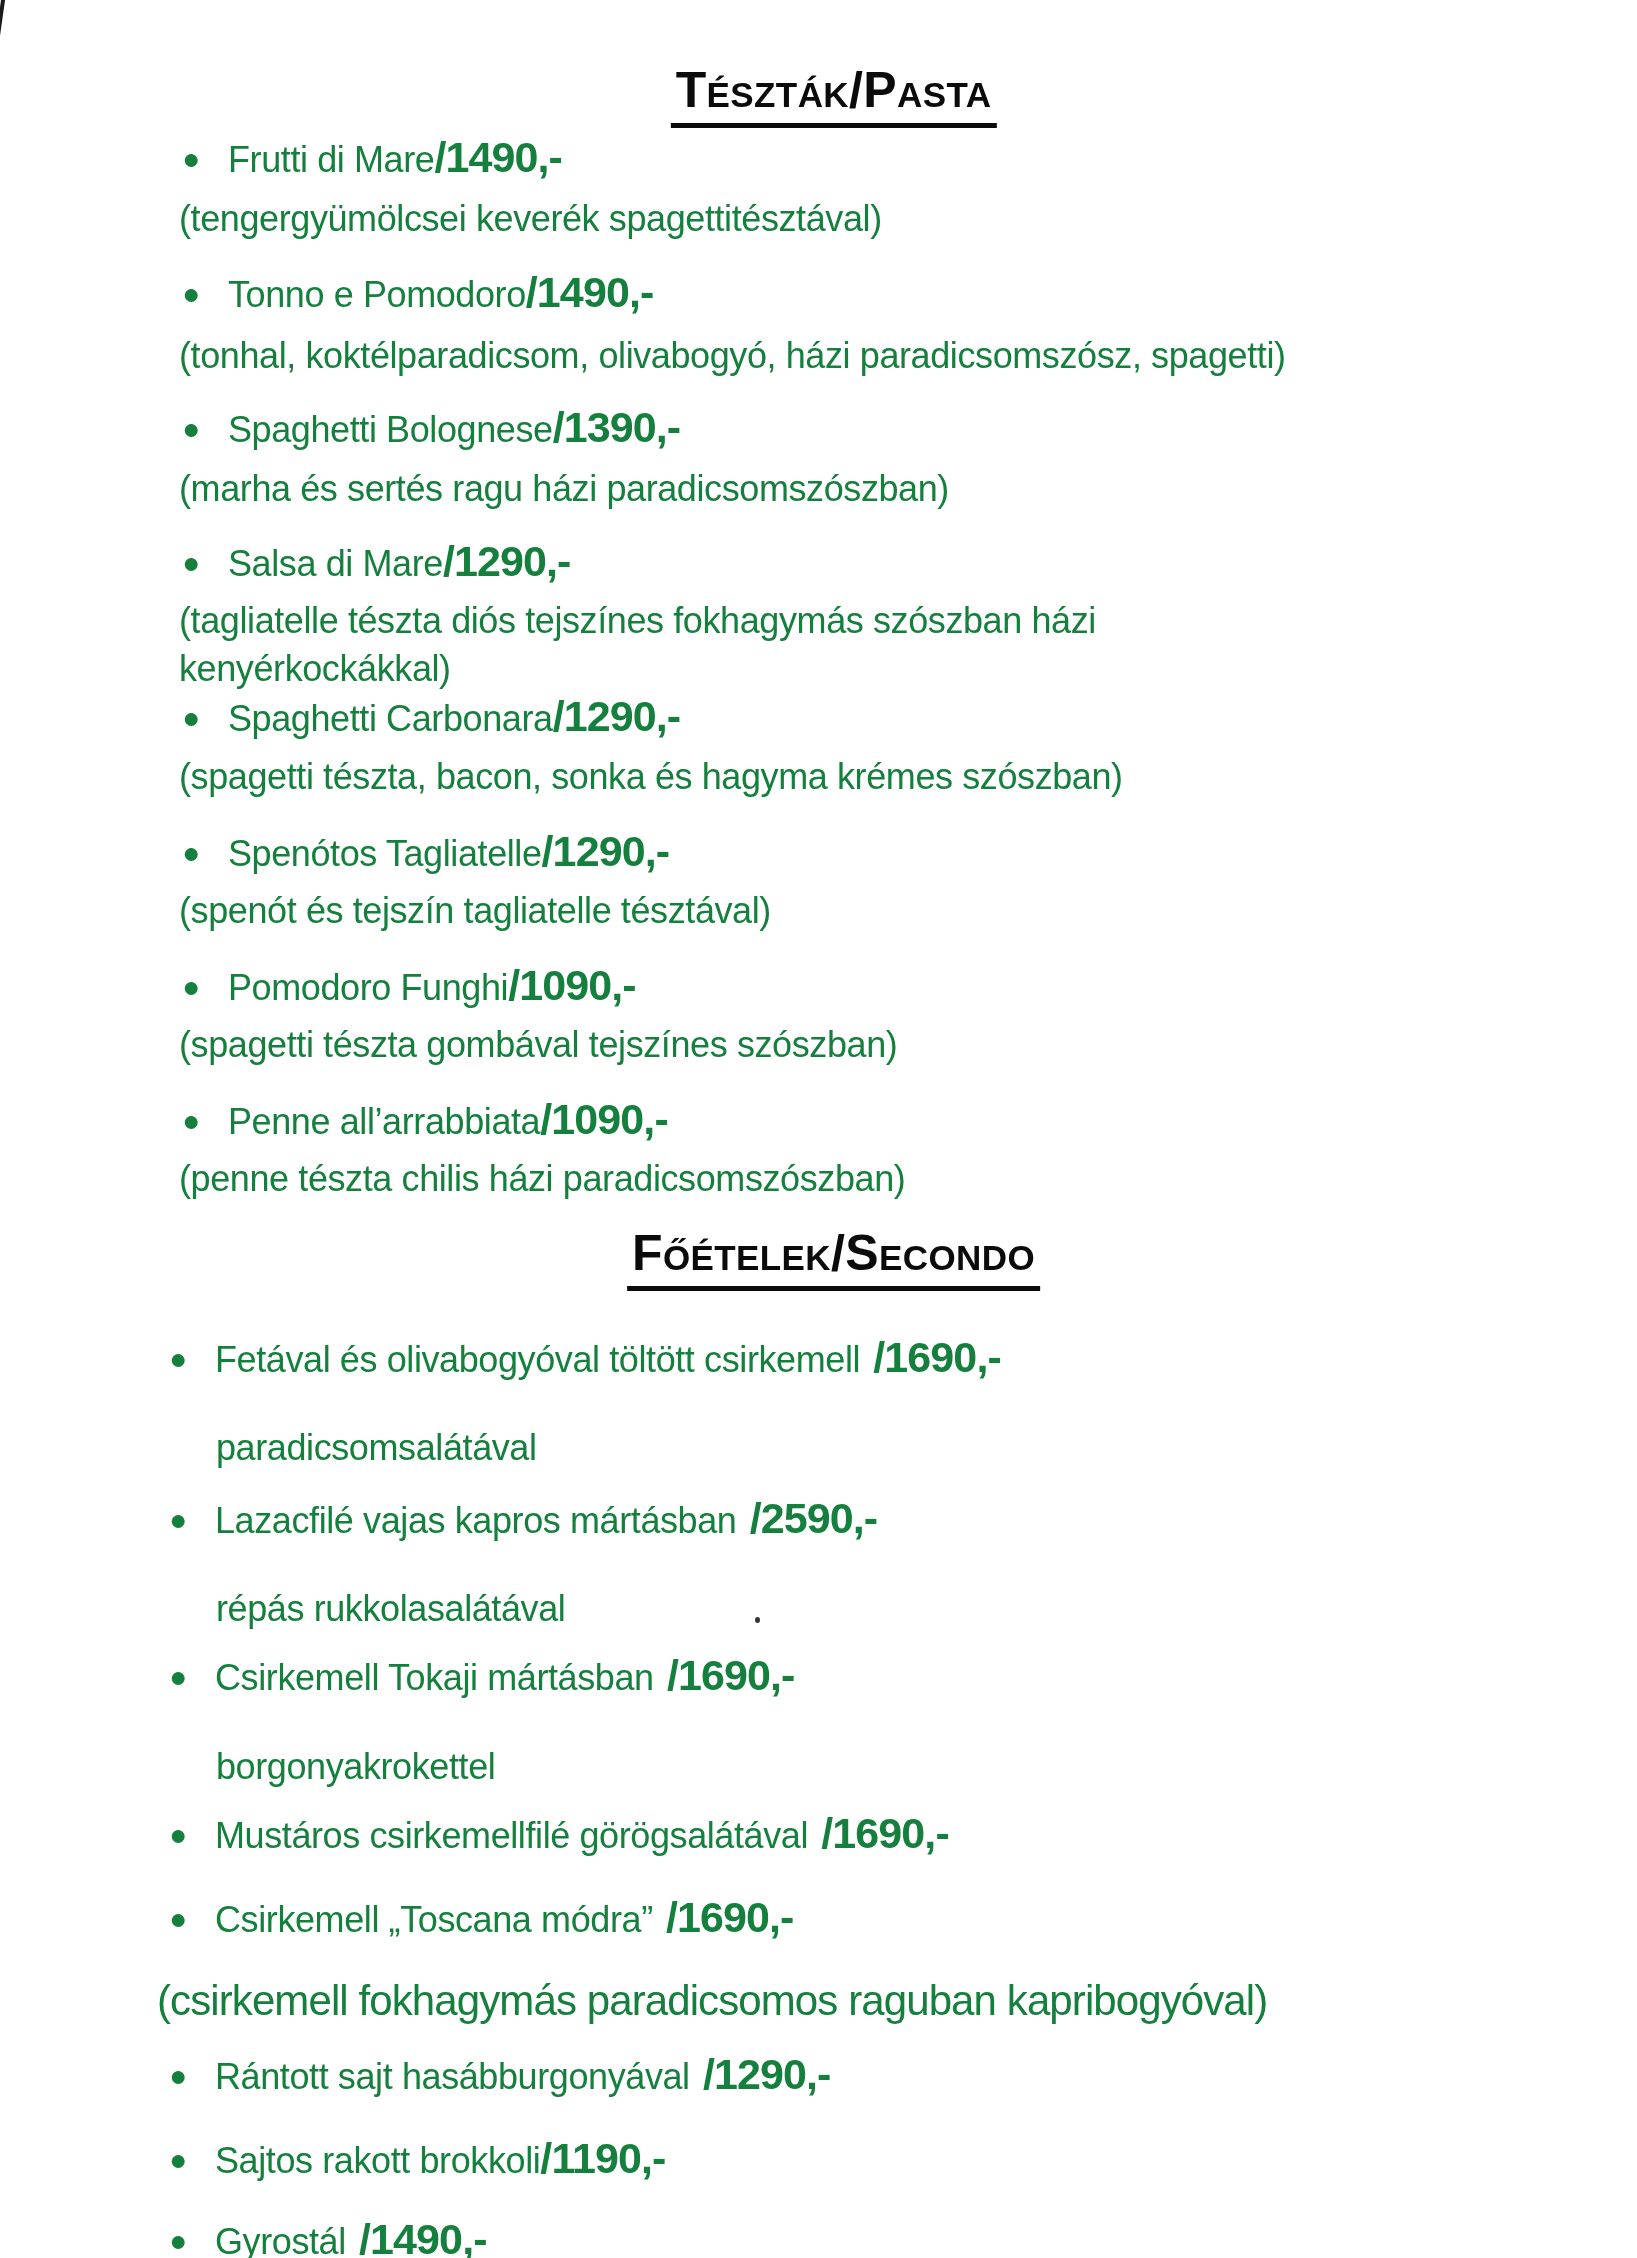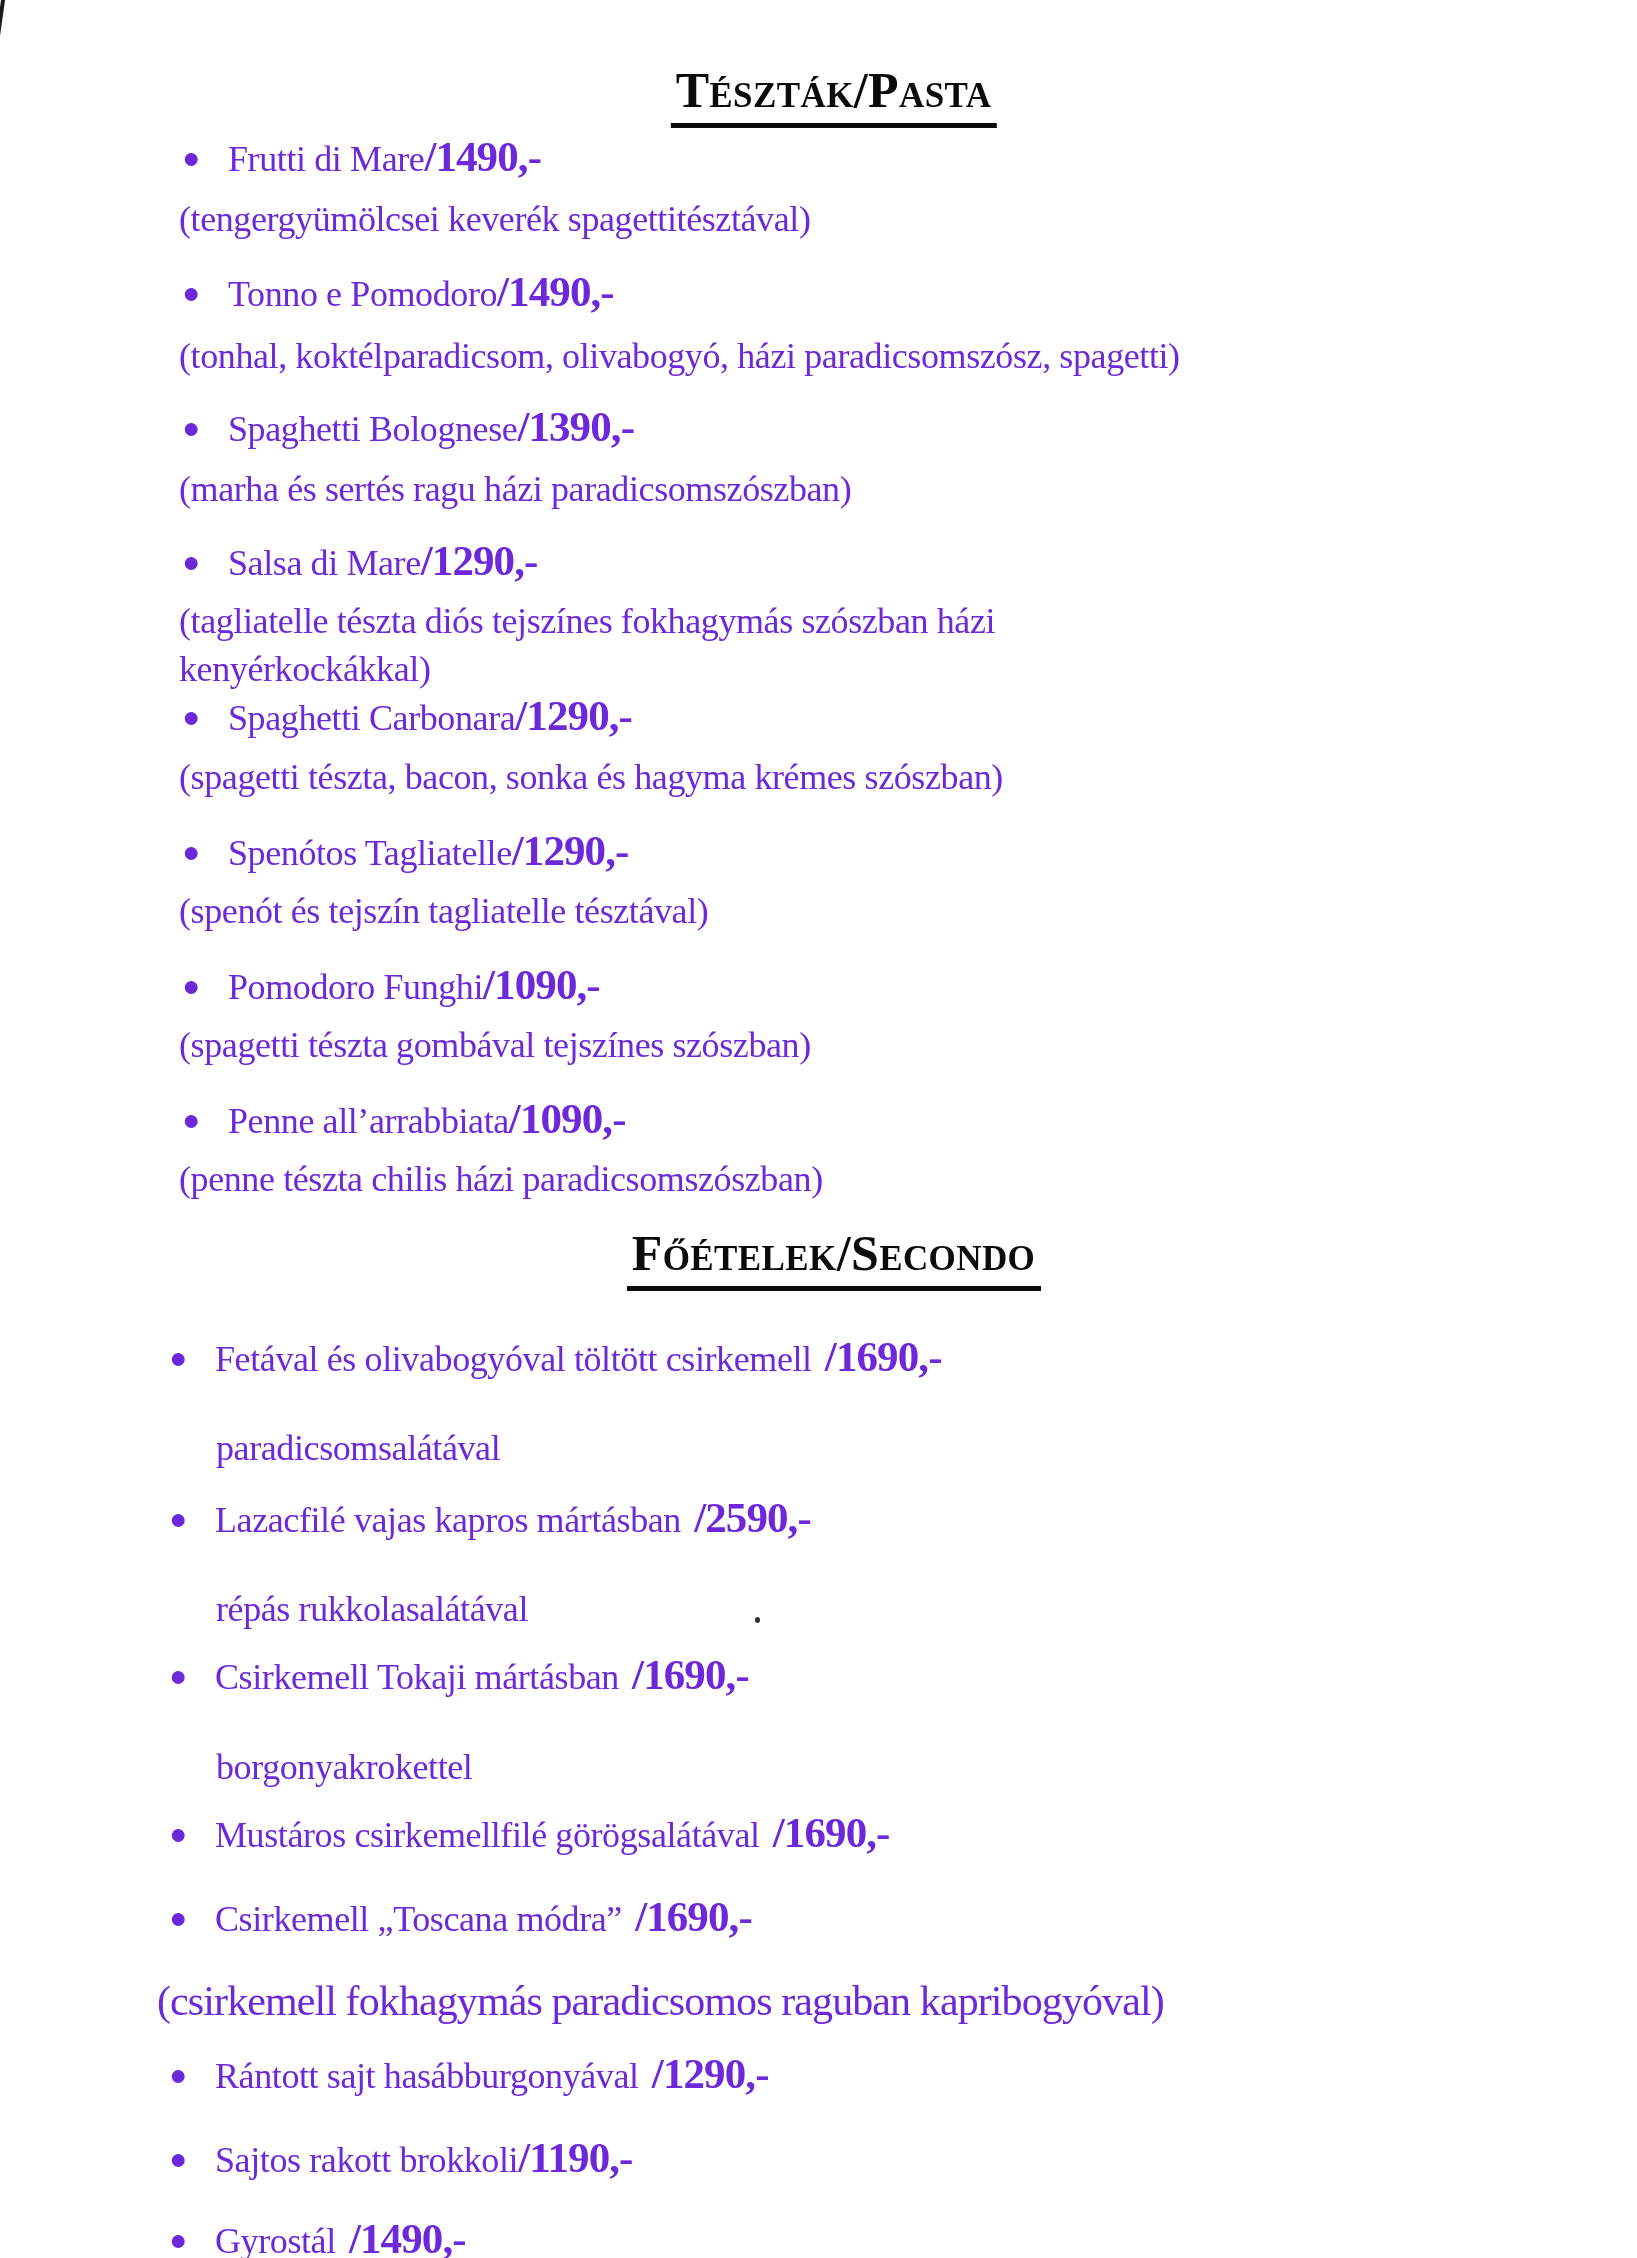--- a/index.html
+++ b/index.html
@@ -9,29 +9,29 @@
     height: 2258px;
     overflow: hidden;
     background: #ffffff;
   }
   .page {
     position: relative;
     width: 1637px;
     height: 1920px;
     background: #ffffff;
     color: #0b0b0b;
-    font-family: Liberation Serif, serif;
+    font-family: Liberation Sans, sans-serif;
     letter-spacing: -0.4px;
   }
   .line {
     position: absolute;
     white-space: nowrap;
     font-size: 36px;
     line-height: 46px;
-    color: #6d28d9;
+    color: #15803d;
   }
   .heading {
     position: absolute;
     left: 50%;
     transform: translateX(-50%);
     margin-left: 15px;
     font-variant: small-caps;
     font-weight: 700;
     font-size: 50px;
     line-height: 56px;

